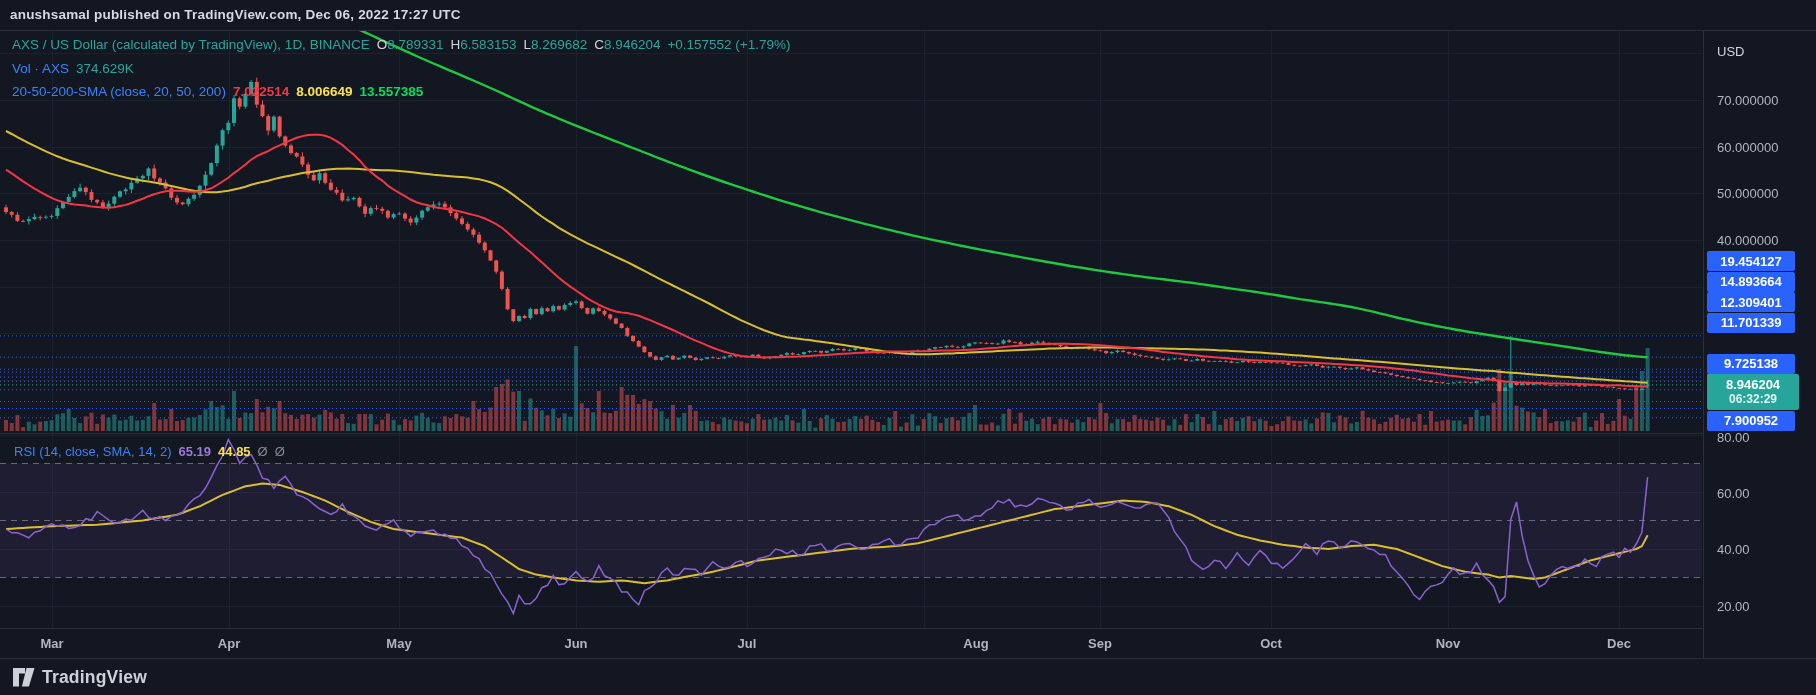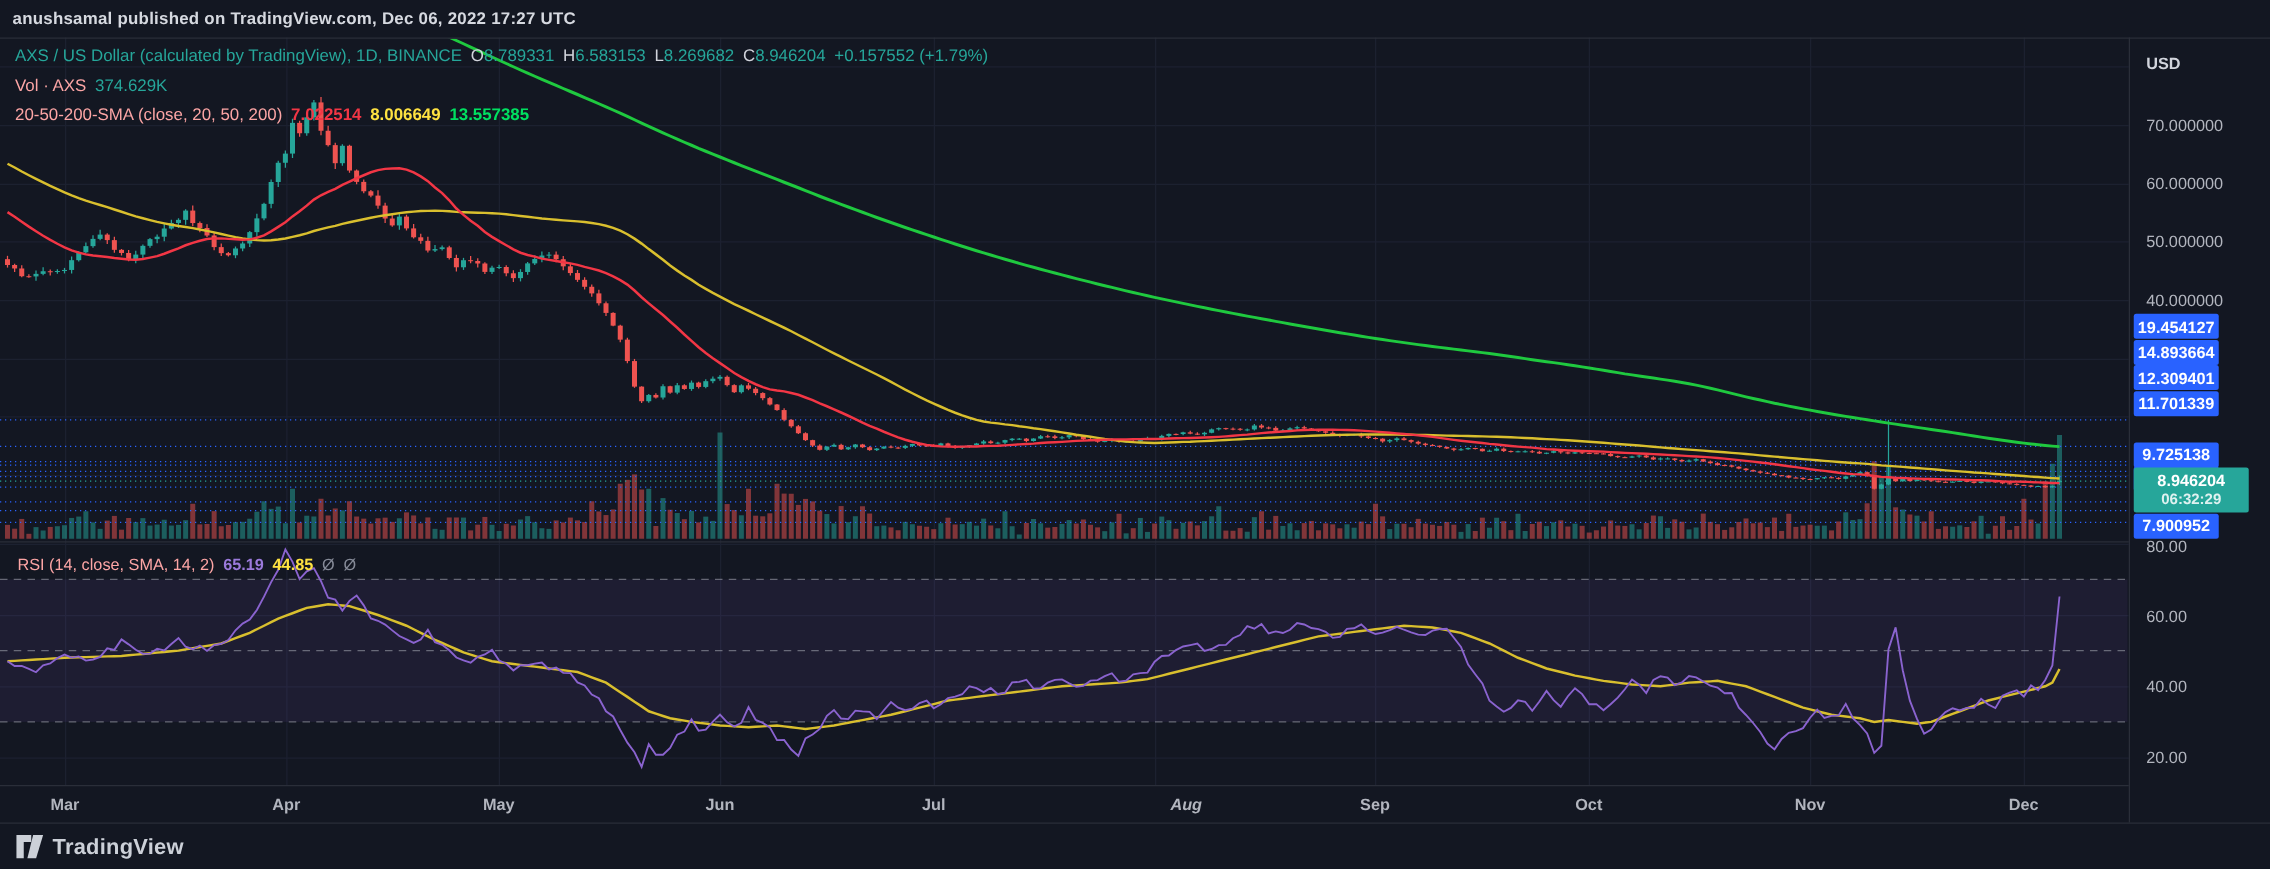--- a/index.html
+++ b/index.html
@@ -1,33 +1,33 @@
 <!DOCTYPE html>
 <html><head>
 <meta charset="utf-8">
 <style>
   html,body{margin:0;padding:0;background:#131722;}
   #app{position:relative;width:1816px;height:695px;background:#131722;overflow:hidden;
        font-family:"Liberation Sans",sans-serif;-webkit-font-smoothing:antialiased;}
   #chart-svg{position:absolute;left:0;top:0;}
   .hdr{position:absolute;left:10px;top:7px;font-size:13.5px;font-weight:700;color:#d6d9e0;letter-spacing:.2px;}
   .legend{position:absolute;display:flex;align-items:center;gap:7px;font-size:13.5px;color:#d1d4dc;white-space:nowrap;}
-  .legend .dim{color:#fca5a5;}
+  .legend .dim{color:#3b82f6;}
   .legend .teal{color:#26a69a;}
   .legend .red{color:#f23645;font-weight:700;}
   .legend .yel{color:#ffe241;font-weight:700;}
   .legend .grn{color:#00e061;font-weight:700;}
   .legend .pur{color:#9b7adb;font-weight:700;}
   .legend .gray{color:#868b98;}
   .ohlc b{font-weight:400;color:#d1d4dc;}
   .ohlc span{color:#26a69a;}
   #price-axis{position:absolute;left:1703px;top:30px;width:113px;height:628px;border-left:1px solid #2a2e39;}
   .axlabel{position:absolute;left:13px;transform:translateY(-50%);font-size:13px;color:#b2b5be;white-space:nowrap;}
-  .axhead{color:#d1d4dc;font-weight:700;}
-  .stackbox{position:absolute;left:3px;width:68px;height:20px;background:#2962ff;color:#fff;
+  .axhead{color:#d1d4dc;font-weight:400;}
+  .stackbox{position:absolute;left:3px;width:88px;height:20px;background:#2962ff;color:#fff;
             font-size:13px;font-weight:600;display:flex;align-items:center;justify-content:center;border-radius:2px;}
   .stackbox.last{height:36px;width:92px;background:#26a69a;flex-direction:column;line-height:15px;}
   .stackbox .cd{font-size:12px;font-weight:700;opacity:.85;}
   #time-axis{position:absolute;left:0;top:628px;width:1703px;height:30px;border-top:1px solid #2a2e39;}
   .month{position:absolute;top:7px;transform:translateX(-50%);font-size:13px;font-weight:600;color:#b2b5be;}
   #footer{position:absolute;left:0;top:658px;width:1816px;height:37px;border-top:1px solid #2a2e39;display:flex;align-items:center;}
   #footer .logo{margin-left:13px;display:flex;align-items:center;gap:7px;}
   #footer .brand{font-size:17.5px;font-weight:700;color:#ccd0d8;letter-spacing:.2px;}
 </style>
 </head>
@@ -1023,21 +1023,21 @@
       <div class="axlabel" style="top: 519px;">40.00</div>
       <div class="axlabel" style="top: 575.5px;">20.00</div>
     </div>
 
 <div id="time-axis">
       <div class="month" style="left: 52px;">Mar</div>
       <div class="month" style="left: 229px;">Apr</div>
       <div class="month" style="left: 399px;">May</div>
       <div class="month" style="left: 576px;">Jun</div>
       <div class="month" style="left: 747px;">Jul</div>
-      <div class="month" style="left: 949px; font-style: italic;">Aug</div>
+      <div class="month" style="left: 976px;">Aug</div>
       <div class="month" style="left: 1100px;">Sep</div>
       <div class="month" style="left: 1271px;">Oct</div>
       <div class="month" style="left: 1448px;">Nov</div>
       <div class="month" style="left: 1619px;">Dec</div>
     </div>
 
 <div id="footer">
   <div class="logo">
     <svg width="22" height="21" viewBox="0 0 22 21">
       <path d="M0 1 h12 v5.5 h-6 v13 h-6 z" fill="#ccd0d8"></path>

